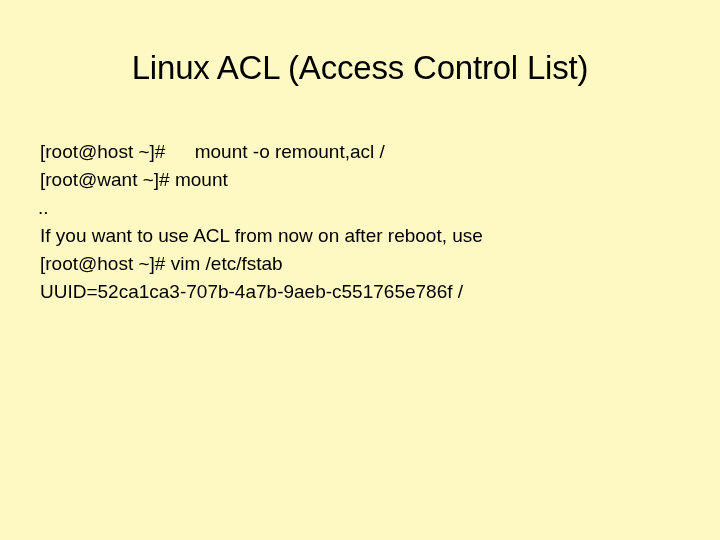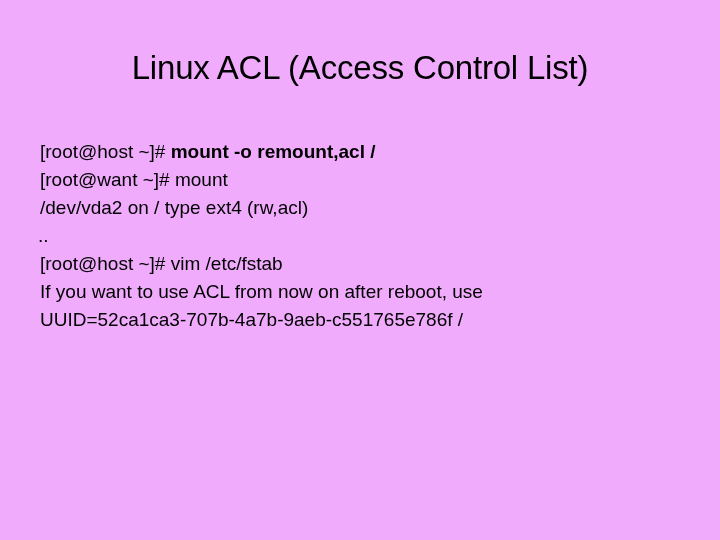--- a/index.html
+++ b/index.html
@@ -15,21 +15,21 @@
     color: #000000;
     overflow: hidden;
     position: relative;
   }
   .slide {
     position: absolute;
     left: 0;
     top: 0;
     width: 720px;
     height: 540px;
-    background: #f0abfc;
+    background: #fef9c3;
   }
   .slide-title {
     position: absolute;
     left: 0;
     top: 48px;
     width: 720px;
     text-align: center;
     font-size: 33px;
     font-weight: 400;
     line-height: 40px;
@@ -71,21 +71,22 @@
     font-size: 19px;
     font-weight: 400;
     line-height: 28px;
     white-space: pre;
     color: #000000;
   }
   .term-line.first-cmd {
     margin-top: 10px;
   }
   .bold-seg {
-    font-weight: 700;
+    font-weight: 400;
+    margin-left: 24px;
   }
   .red-seg {
     color: #b32026;
   }
   .dots-line {
     height: 28px;
     font-size: 19px;
     line-height: 28px;
     white-space: pre;
   }
@@ -97,25 +98,24 @@
 
   <div class="slide-title">Linux ACL (Access Control List)</div>
 
   <div class="body-block">
 
 
     <div class="term-line first-cmd"><span>[root@host ~]# </span><span class="bold-seg">mount -o remount,acl /</span></div>
 
     <div class="term-line"><span>[root@want ~]# mount</span></div>
 
-    <div class="term-line"><span>/dev/vda2 on / type ext4 (rw,acl)</span></div>
 
     <div class="dots-line"><span>..</span></div>
 
+    <div class="term-line"><span>If you want to use ACL from now on after reboot, use</span></div>
+
     <div class="term-line"><span>[root@host ~]# vim /etc/fstab</span></div>
-
-    <div class="term-line"><span>If you want to use ACL from now on after reboot, use</span></div>
 
     <div class="term-line"><span>UUID=52ca1ca3-707b-4a7b-9aeb-c551765e786f /</span></div>
 
 
   </div>
 </div>
 
 </body></html>

